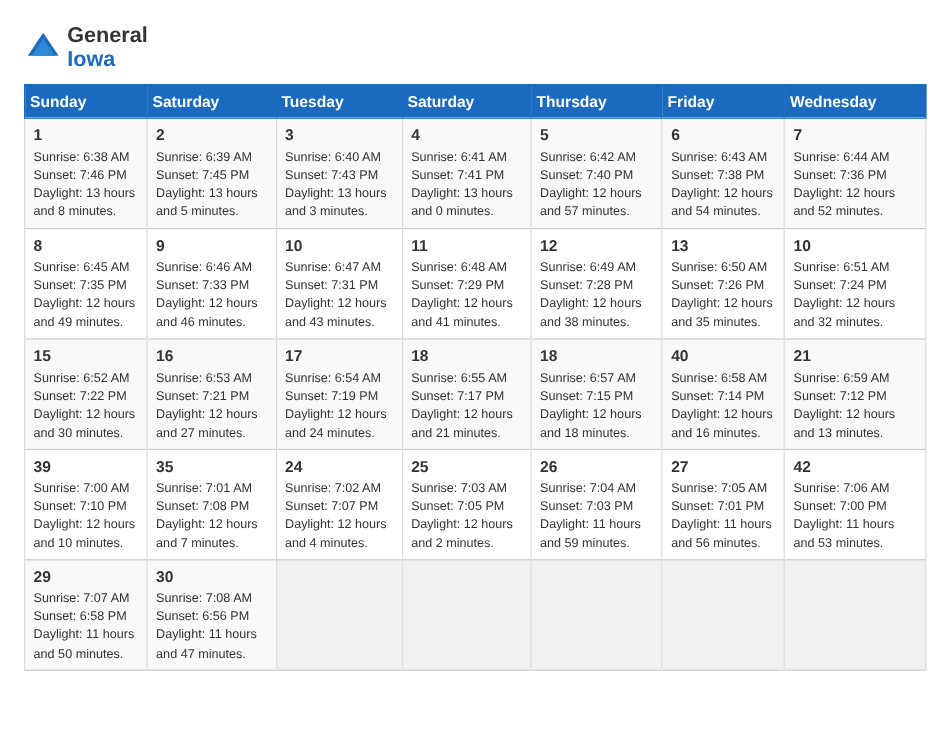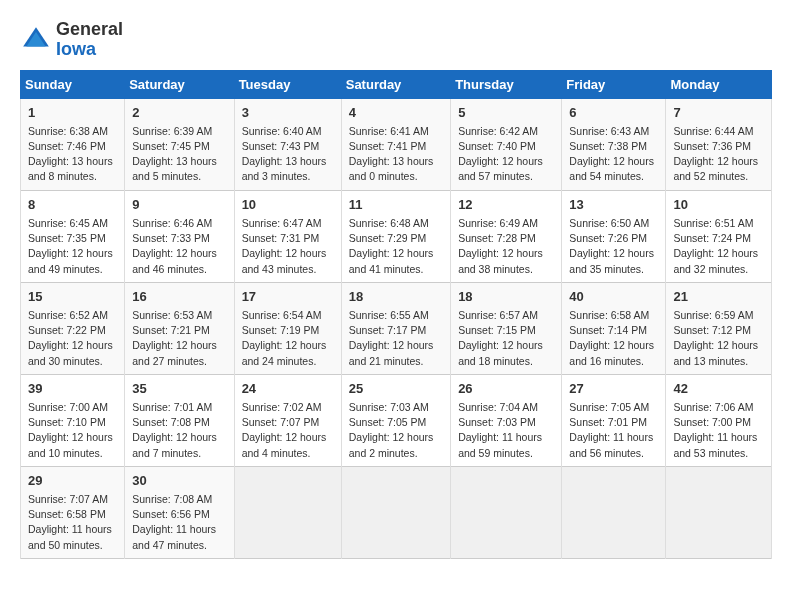--- a/index.html
+++ b/index.html
@@ -111,21 +111,21 @@
 
 <table>
   <thead>
     <tr>
     <th>Sunday</th>
         <th>Saturday</th>
         <th>Tuesday</th>
         <th>Saturday</th>
         <th>Thursday</th>
         <th>Friday</th>
-        <th>Monday</th>
+        <th>Wednesday</th>
       </tr>
   </thead>
   <tbody id="calendar-body">
   <tr>
         <td>
           <span class="day-num">1</span>
           <div class="day-content">Sunrise: 6:38 AM<br>Sunset: 7:46 PM<br>Daylight: 13 hours and 8 minutes.</div>
         </td>
         <td>
           <span class="day-num">2</span>

